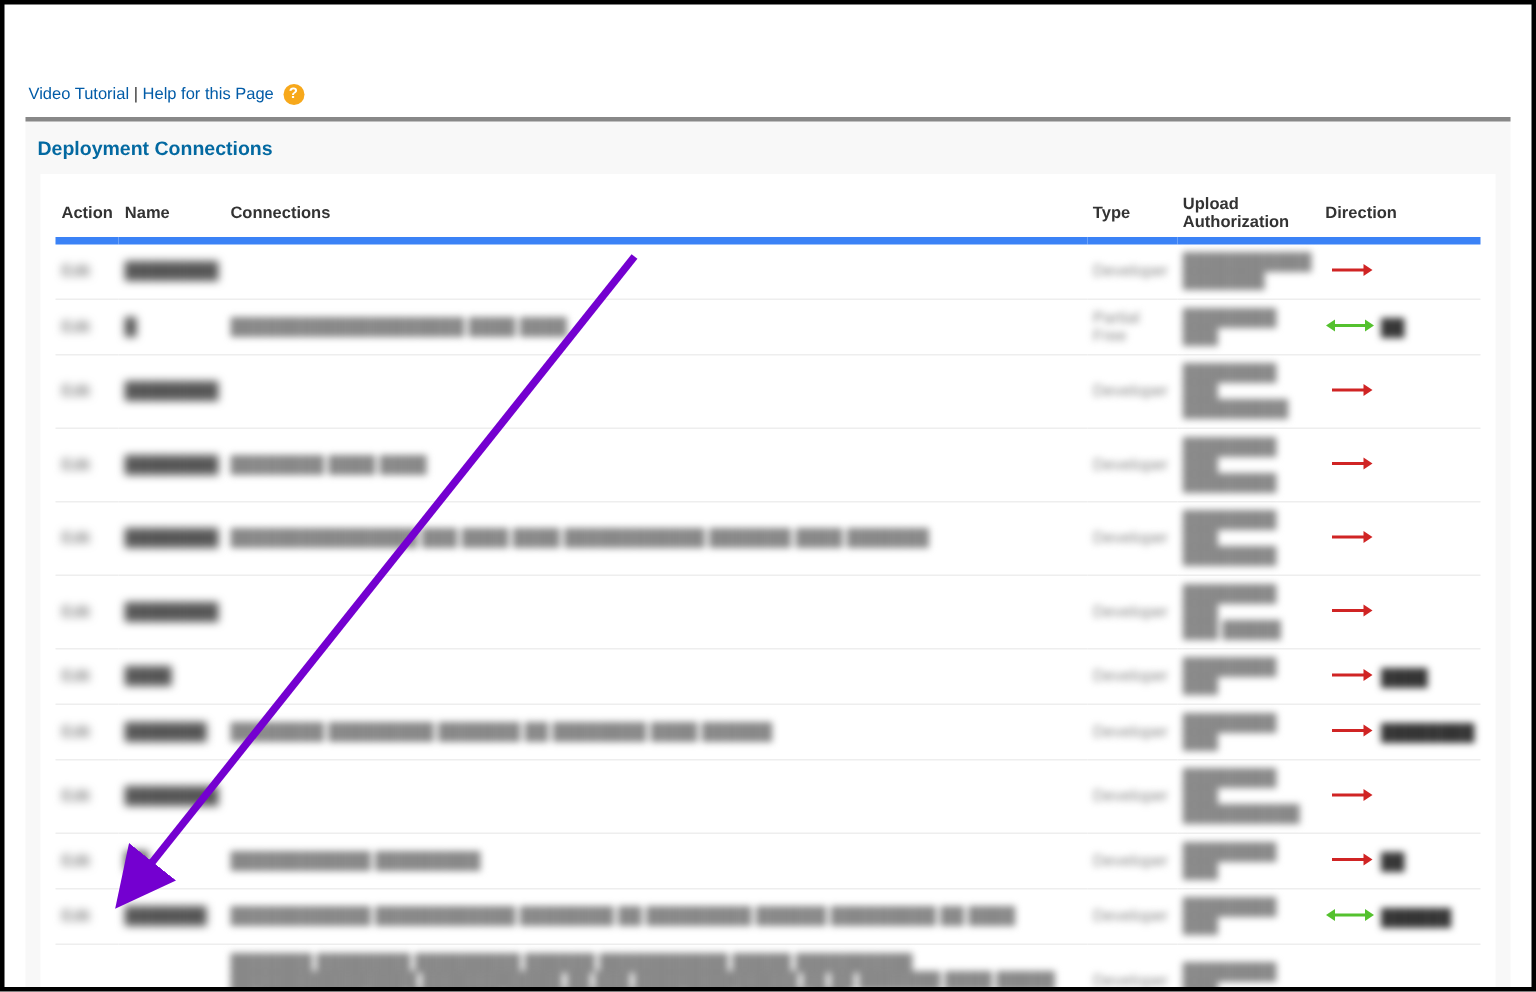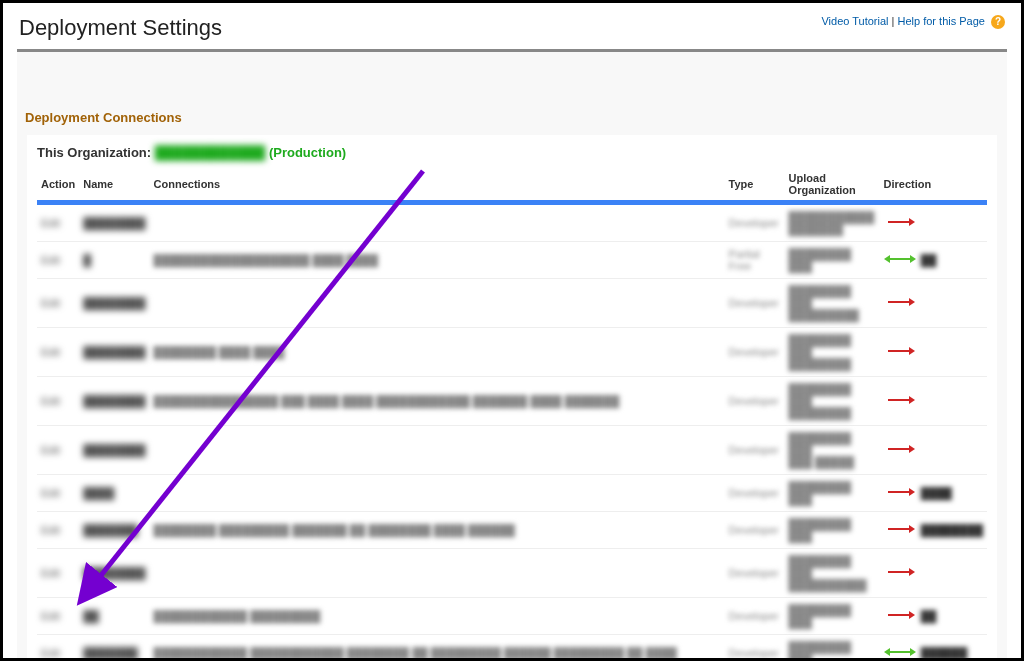--- a/index.html
+++ b/index.html
@@ -18,21 +18,21 @@
     padding: 12px 16px 8px 16px;
     display: flex;
     justify-content: space-between;
     align-items: flex-start;
   }
   .page-title {
     font-size: 22px;
     font-weight: normal;
     color: #222;
   }
-  .header-links { font-size: 11px; }
+  .header-links { font-size: 11px; margin-top: 41px; }
   .header-links a { color: #015ba7; text-decoration: none; }
   .help-icon {
     display: inline-block;
     width: 14px; height: 14px;
     background: #f7a81b;
     border-radius: 50%;
     color: #fff;
     font-weight: bold;
     text-align: center;
     line-height: 14px;
@@ -42,22 +42,21 @@
   }
   .content-box {
     background: #f8f8f8;
     margin: 0 14px;
     border-top: 3px solid #888;
   }
   .box-title {
     font-size: 13px;
     font-weight: bold;
     padding: 10px 8px;
-    color: #a16207;
-    margin-top: 48px;
+    color: #0369a1;
   }
   .inner-panel {
     background: #fff;
     margin: 0 10px 10px 10px;
     padding: 10px 10px 0 10px;
   }
   .intro-text {
     font-size: 11px;
     color: #333;
     margin-bottom: 10px;
@@ -127,46 +126,40 @@
     pointer-events: none;
     z-index: 100;
   }
   .dir-cell { white-space: nowrap; }
   .dir-txt { color:#333; }
 </style>
 </head>
 <body>
 
 <div class="page-header">
-  <h1 class="page-title">Deployment Settings</h1>
   <div class="header-links">
     <a href="#">Video Tutorial</a>
     <span> | </span>
     <a href="#">Help for this Page</a>
     <span class="help-icon">?</span>
   </div>
 </div>
 
 <div class="content-box">
   <div class="box-title">Deployment Connections</div>
   <div class="inner-panel">
-    <p class="this-org">
-      <span>This Organization:</span>
-      <span class="org-name">████████████</span>
-      <span class="org-prod">(Production)</span>
-    </p>
 
     <table>
       <thead>
         <tr>
           <th class="col-action">Action</th>
           <th class="col-name">Name</th>
           <th>Connections</th>
           <th class="col-type">Type</th>
-          <th class="col-upload">Upload Organization</th>
+          <th class="col-upload">Upload Authorization</th>
           <th class="col-dir">Direction</th>
         </tr>
       </thead>
       <tbody id="rows-body">
           <tr>
             <td><a href="#" class="edit-link blur">Edit</a></td>
             <td><a href="#" class="name-link blur">████████</a></td>
             <td class="blur-light"></td>
             <td class="blur-light">Developer</td>
             <td class="blur-light" style="white-space:pre-line">███████████

